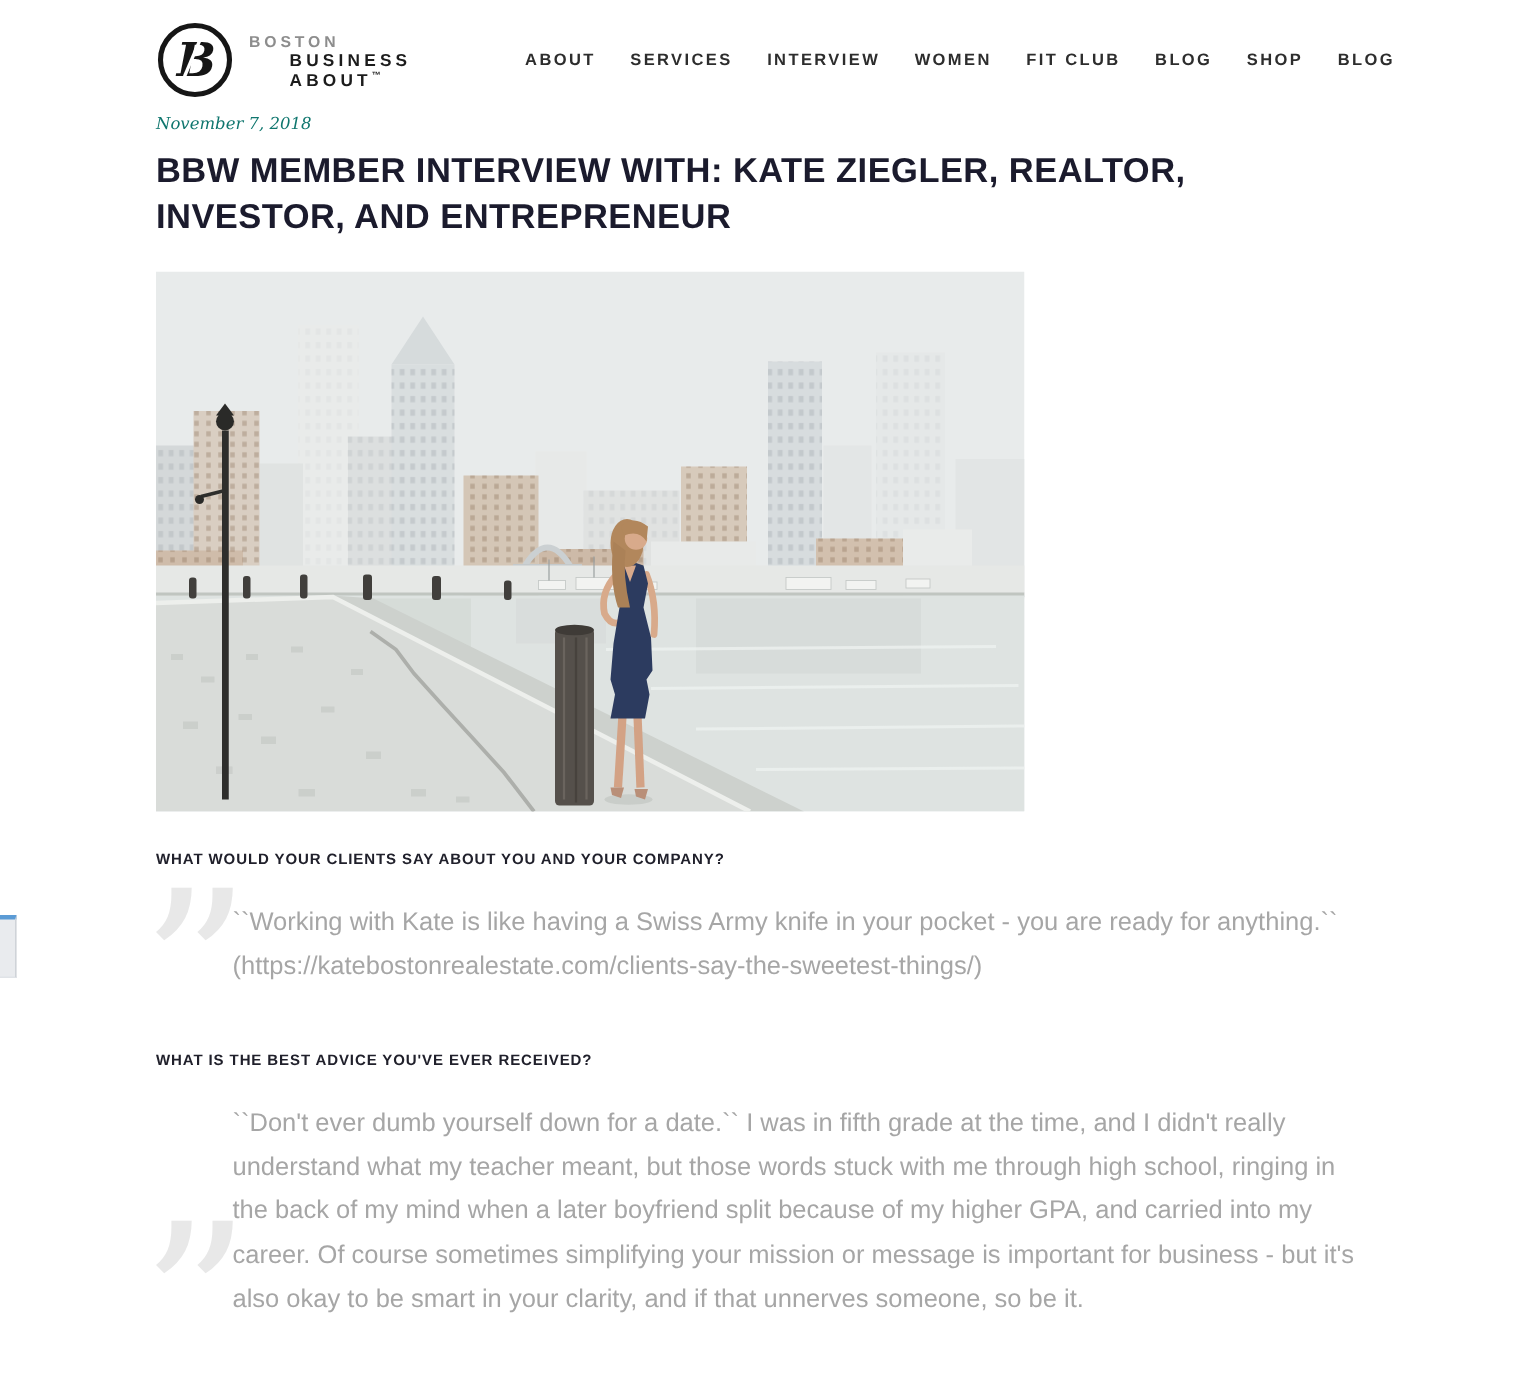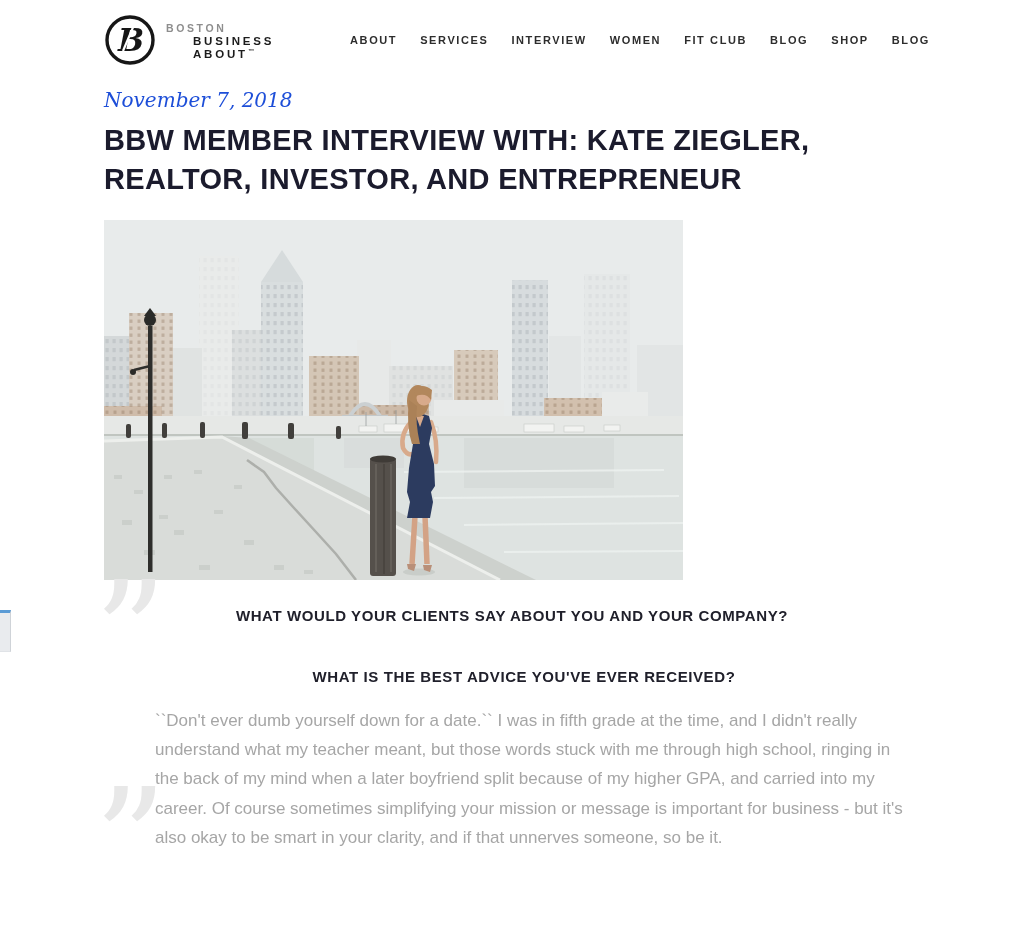--- a/index.html
+++ b/index.html
@@ -22,34 +22,34 @@
   .logo-tm { font-size:6px; vertical-align:super; color:#1c1c1c; }
   .nav { display:flex; gap:23px; padding-top:20px; }
   .nav a {
     font-size:11px; font-weight:700; letter-spacing:1.6px; color:#2d2d2d;
     text-decoration:none; white-space:nowrap;
   }
 
   
   .content { padding:0 104px; }
   .post-date {
-    margin-top:22px; font-family:"DejaVu Serif", serif; font-style:italic;
-    font-size:20px; color:#1d4ed8;
+    margin-top:10px; font-family:"DejaVu Serif", serif; font-style:italic;
+    font-size:11px; color:#0f766e;
   }
   .post-title {
-    margin-top:9px; font-size:29px; font-weight:700; letter-spacing:0.3px;
+    margin-top:9px; font-size:23px; font-weight:700; letter-spacing:0.3px;
     line-height:1.36; color:#1b1b2d; max-width:815px; text-transform:uppercase;
   }
   .article-photo { display:block; margin-top:20px; width:579px; height:360px; }
 
   .q-heading {
-    margin-top:27px; font-size:15px; font-weight:700; letter-spacing:0.6px;
-    color:#20202b; text-transform:uppercase;text-align:center;
-  }
-  .q-heading.second { margin-top:44px;margin-left:24px; }
+    margin-top:27px; font-size:10px; font-weight:700; letter-spacing:0.6px;
+    color:#20202b; text-transform:uppercase;
+  }
+  .q-heading.second { margin-top:44px; }
   blockquote {
     position:relative; margin:21px 0 0 0; padding-left:51px;
     max-width:800px; font-size:17px; line-height:1.72; color:#a6a6a6;
   }
   .qmark { position:absolute; left:-10px; bottom:-60px; pointer-events:none; }
   .qmark::before {
     content:"\201D"; font-family:"DejaVu Serif", serif; font-size:142px;
     line-height:1; color:#e8e8e8;
   }
 
@@ -221,20 +221,21 @@
     <rect x="315" y="184" width="7" height="9" fill="#d8aa8b"></rect>
     <ellipse cx="314" cy="181" rx="11" ry="16" fill="#b2875c"></ellipse>
     <path d="M305,180 Q302,206 308,224 L316,224 Q311,202 313,186 Z" fill="#ab8157"></path>
     <circle cx="320" cy="178" r="7.5" fill="#d8aa8b"></circle>
     <path d="M310,170 Q318,162 328,170 L327,180 Q322,172 312,176 Z" fill="#b2875c"></path>
   </svg>
 
   <h2 class="q-heading">WHAT WOULD YOUR CLIENTS SAY ABOUT YOU AND YOUR COMPANY?</h2>
   <blockquote>
     <span class="qmark"></span>
+    <span>``Working with Kate is like having a Swiss Army knife in your pocket - you are ready for anything.`` (https://katebostonrealestate.com/clients-say-the-sweetest-things/)</span>
   </blockquote>
 
   <h2 class="q-heading second">WHAT IS THE BEST ADVICE YOU'VE EVER RECEIVED?</h2>
   <blockquote>
     <span class="qmark"></span>
     <span>``Don't ever dumb yourself down for a date.`` I was in fifth grade at the time, and I didn't really understand what my teacher meant, but those words stuck with me through high school, ringing in the back of my mind when a later boyfriend split because of my higher GPA, and carried into my career. Of course sometimes simplifying your mission or message is important for business - but it's also okay to be smart in your clarity, and if that unnerves someone, so be it.</span>
   </blockquote>
 </main>
 
 <div class="share-frag"></div>

